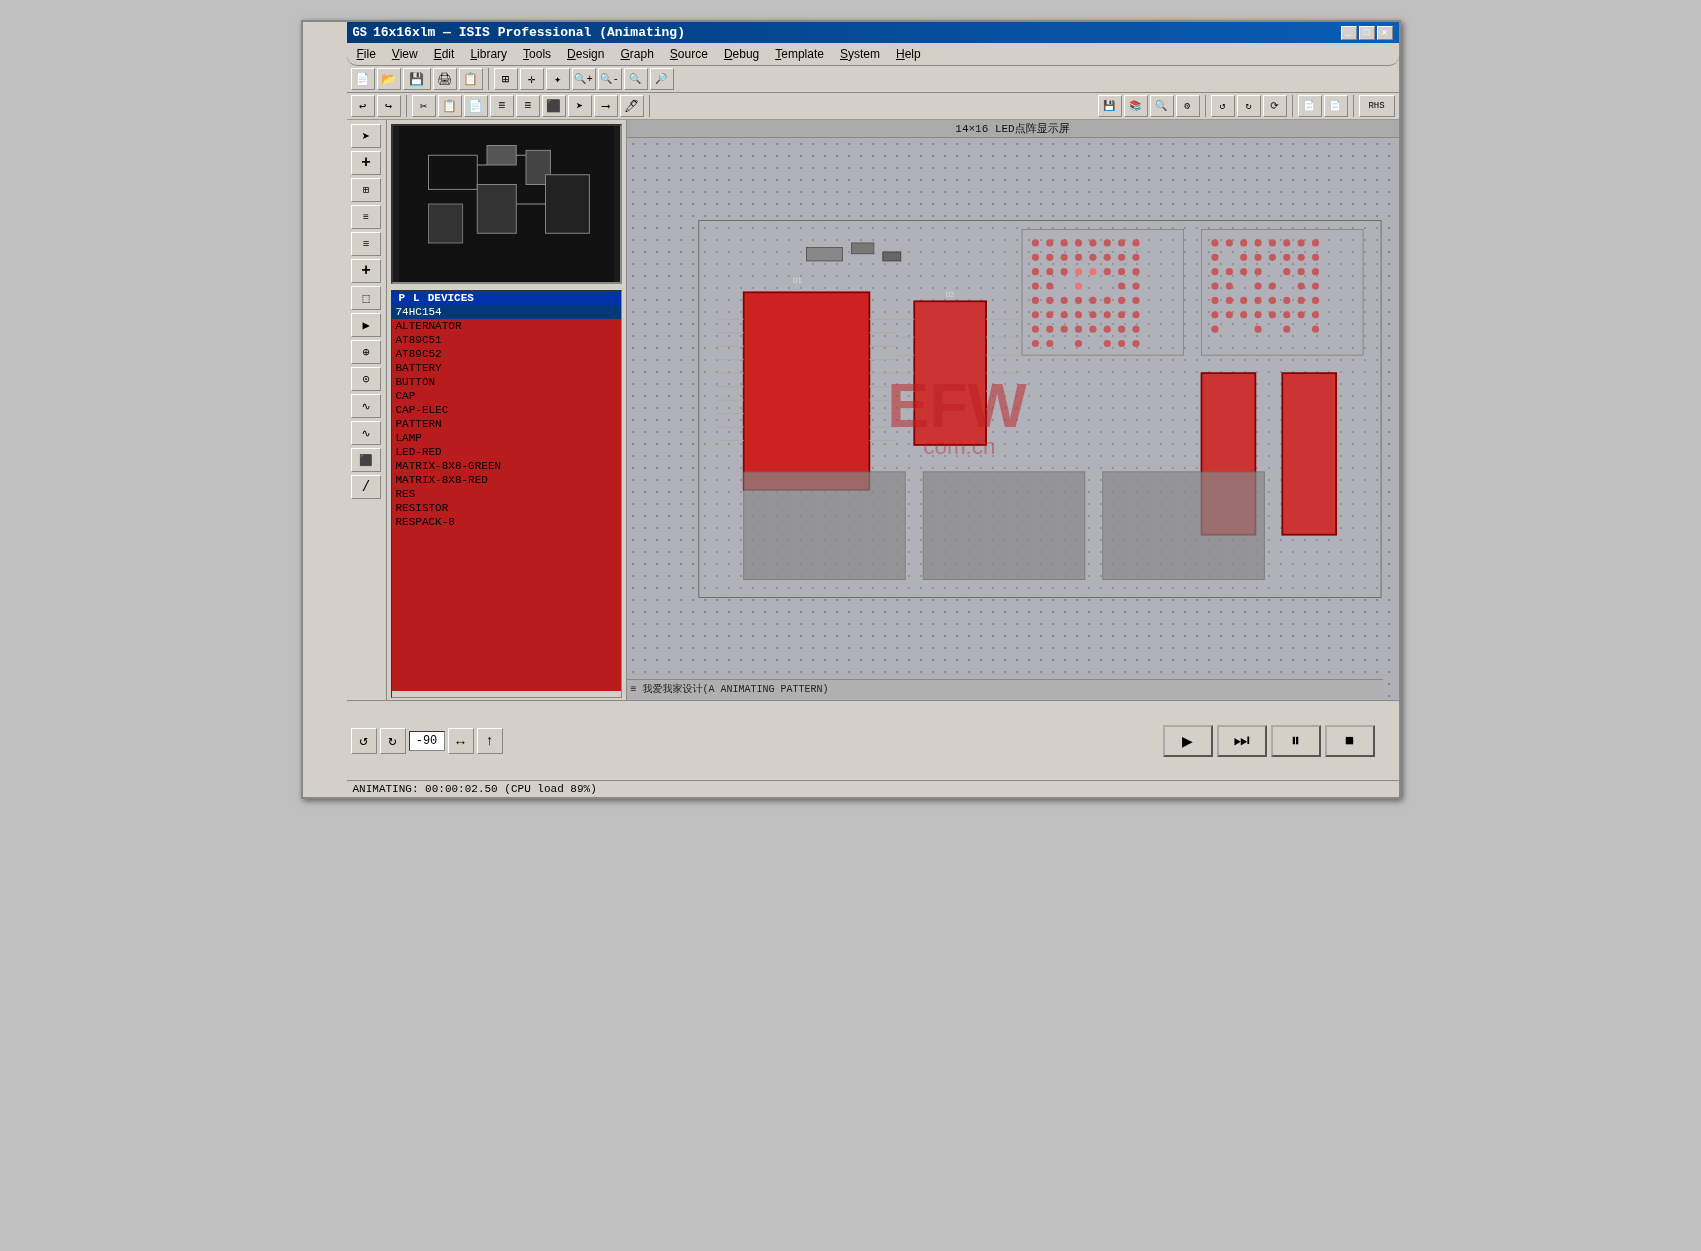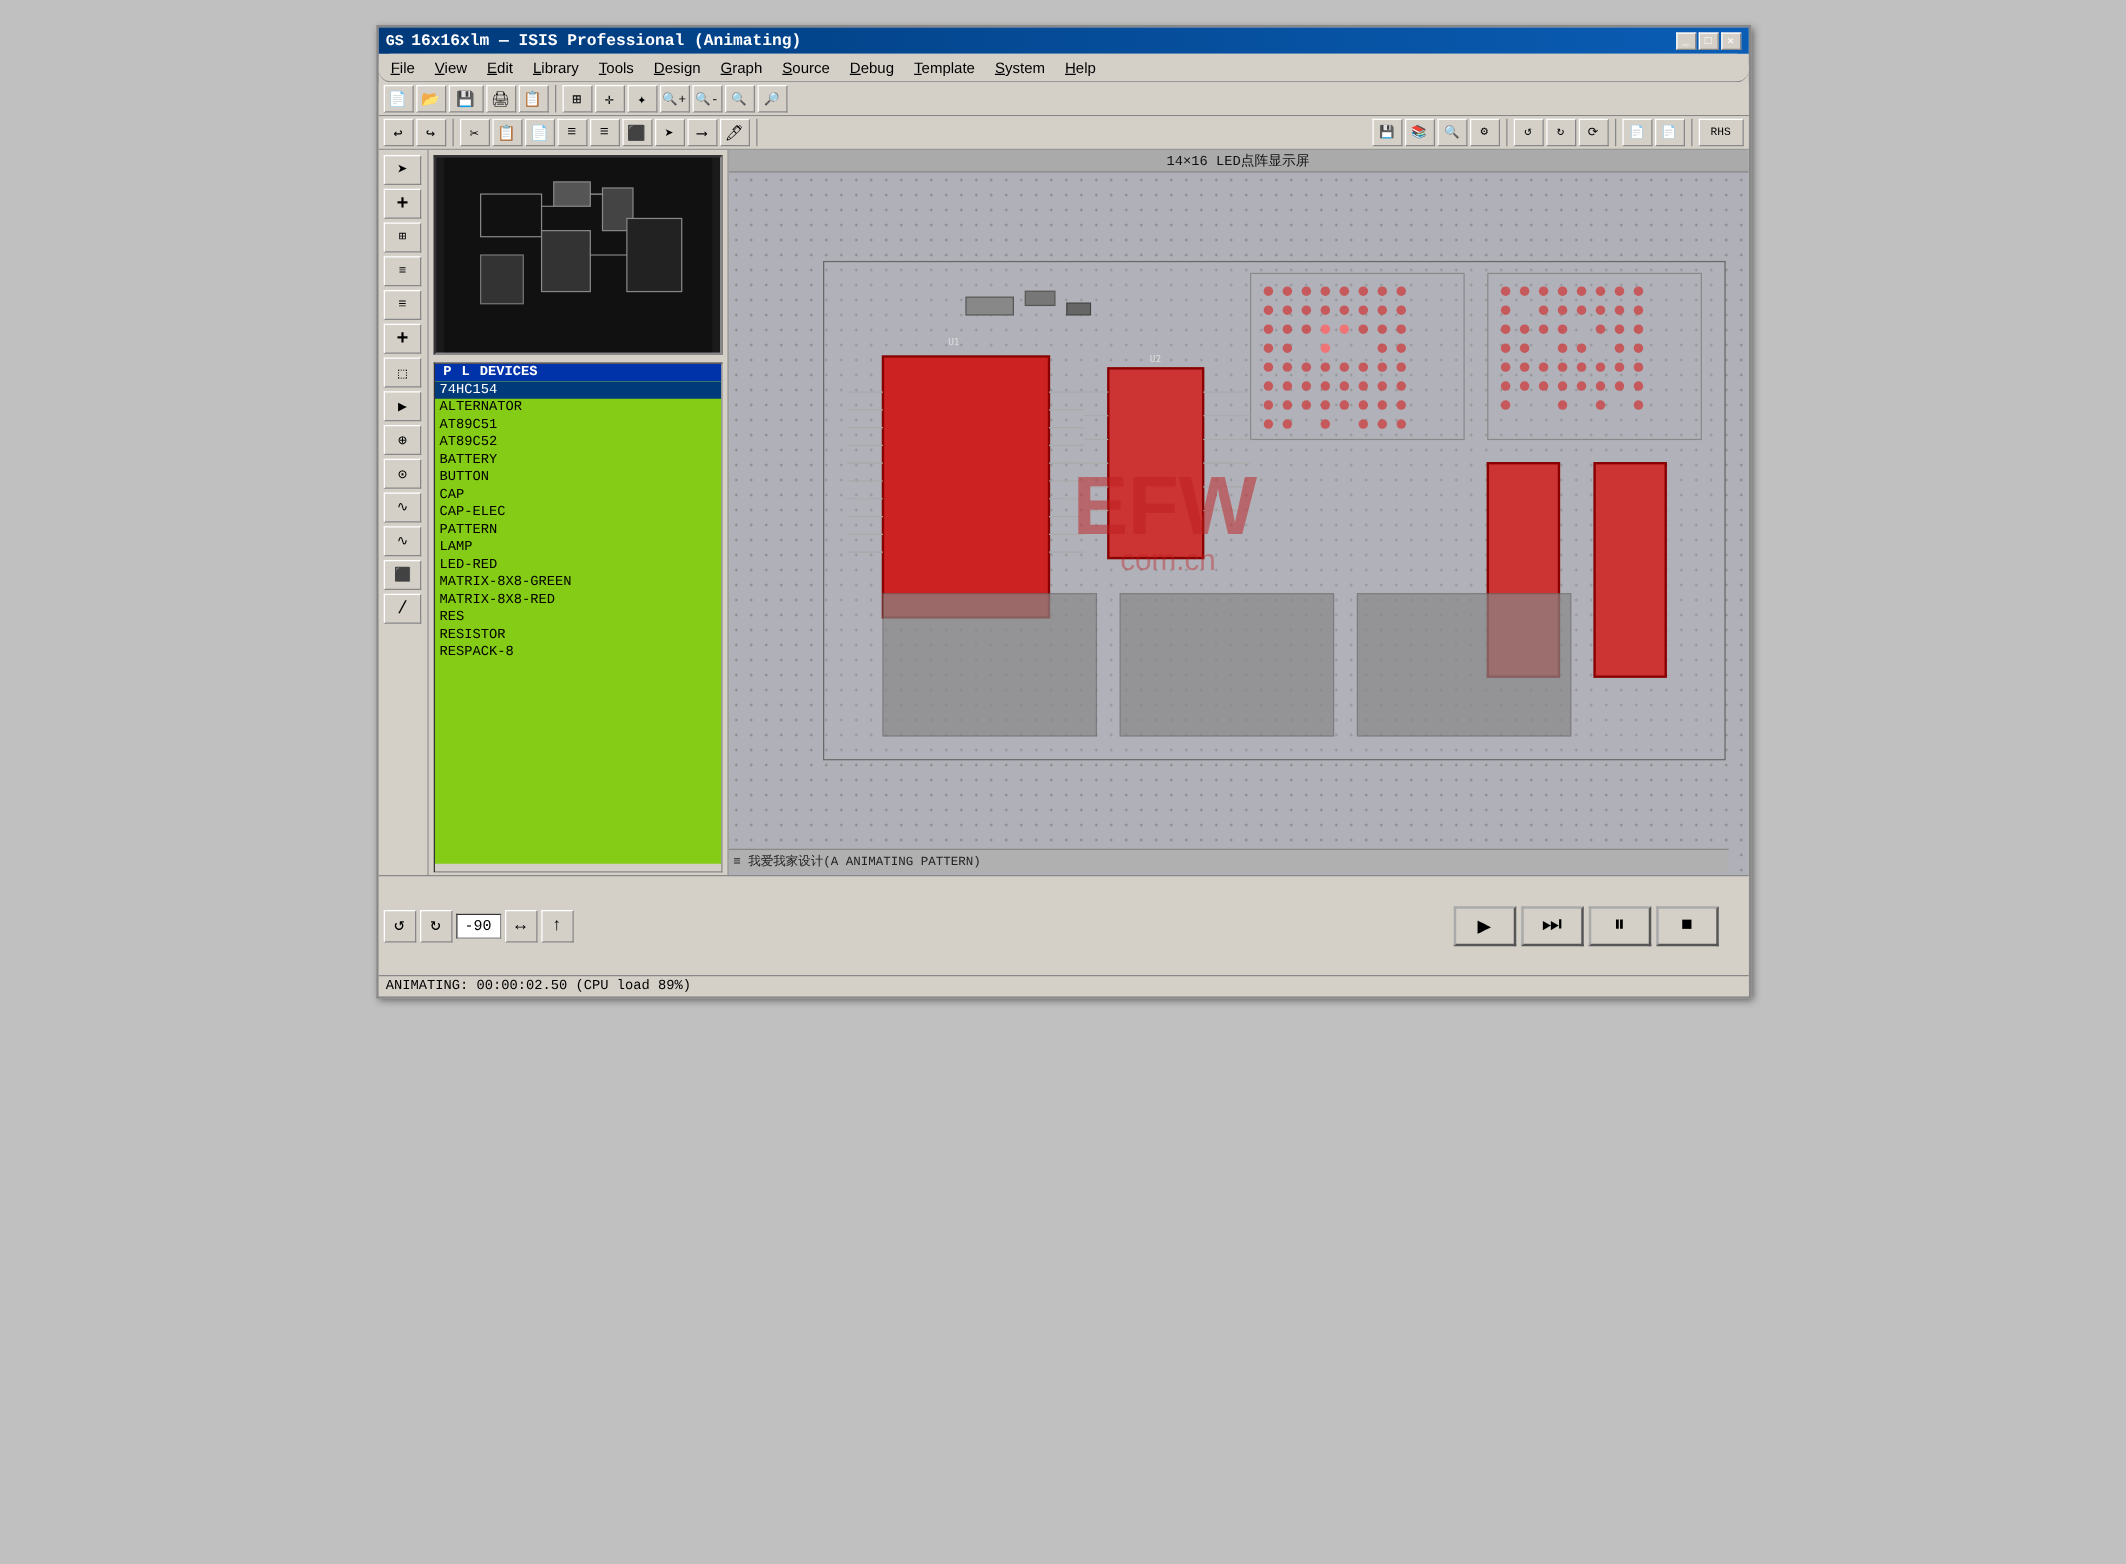--- a/index.html
+++ b/index.html
@@ -13,20 +13,21 @@
       padding: 20px;
       min-height: 100vh;
     }
     .outer-wrapper {
       width: 1100px;
     }
     .window {
       border: 2px solid #888;
       background: #d4d0c8;
       box-shadow: 2px 2px 6px rgba(0,0,0,0.5);
+      padding-left: 44px;
     }
     .title-bar {
       background: linear-gradient(to right, #003a7a, #0a5db5);
       color: white;
       padding: 3px 6px;
       display: flex;
       align-items: center;
       font-weight: bold;
       font-size: 13px;
       font-family: 'Courier New', monospace;
@@ -158,21 +159,21 @@
       background: #0033aa;
       color: white;
       font-size: 11px;
       font-weight: bold;
       padding: 1px 3px;
     }
     .device-header span {
       padding: 0 4px;
     }
     .device-list {
-      background: #84cc16;
+      background: #b91c1c;
       overflow-y: auto;
       height: calc(100% - 20px);
     }
     .device-item {
       padding: 1px 4px;
       font-size: 11px;
       cursor: pointer;
       font-family: 'Courier New', monospace;
     }
     .device-item.selected {

